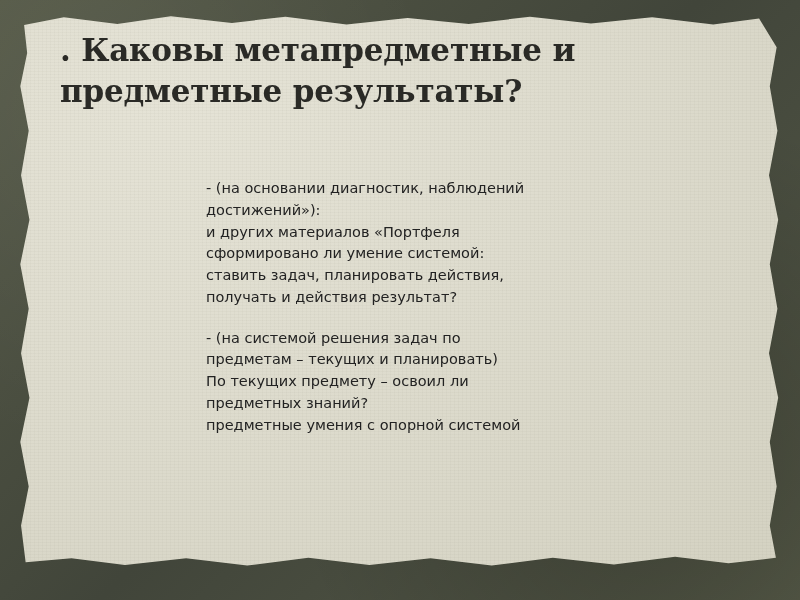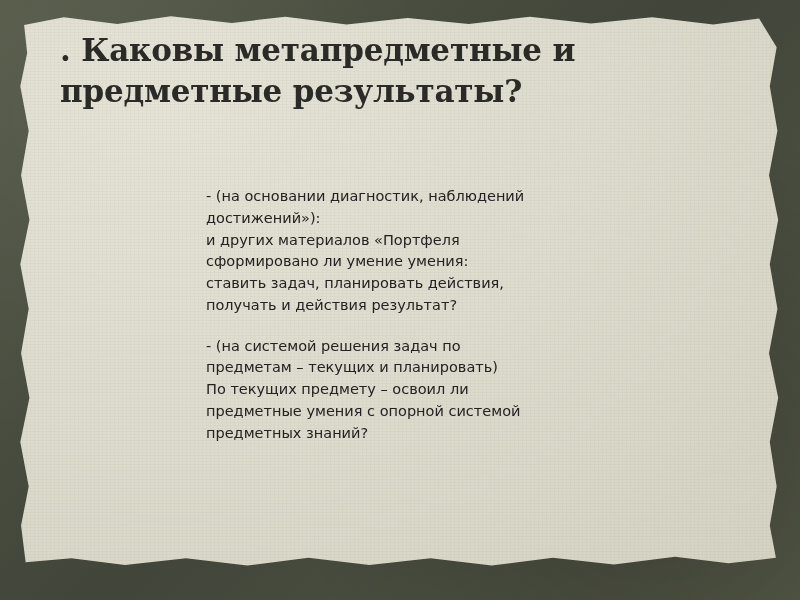--- a/index.html
+++ b/index.html
@@ -96,21 +96,21 @@
     font-size: 31px;
     line-height: 1.32;
     font-weight: 700;
     color: #2a2a26;
     letter-spacing: -0.2px;
   }
 
   .body-block {
     position: absolute;
     left: 188px;
-    top: 172px;
+    top: 164px;
     width: 430px;
     font-family: "DejaVu Sans", sans-serif;
     font-size: 14.5px;
     line-height: 1.50;
     color: #222222;
   }
 
   .body-block p {
     margin: 0;
   }
@@ -128,27 +128,27 @@
   </div>
 
   <div class="content">
 
     <div class="title">. Каковы метапредметные и предметные результаты?</div>
 
     <div class="body-block">
       <p>- (на основании диагностик, наблюдений</p>
       <p>достижений»):</p>
       <p>и других материалов «Портфеля</p>
-      <p>сформировано ли умение умения:</p>
+      <p>сформировано ли умение системой:</p>
       <p>ставить задач, планировать действия,</p>
       <p>получать и действия результат?</p>
 
       <div class="gap"></div>
 
       <p>- (на системой решения задач по</p>
       <p>предметам – текущих и планировать)</p>
       <p>По текущих предмету – освоил ли</p>
+      <p>предметных знаний?</p>
       <p>предметные умения с опорной системой</p>
-      <p>предметных знаний?</p>
     </div>
 
   </div>
 </div>
 
 </body></html>

